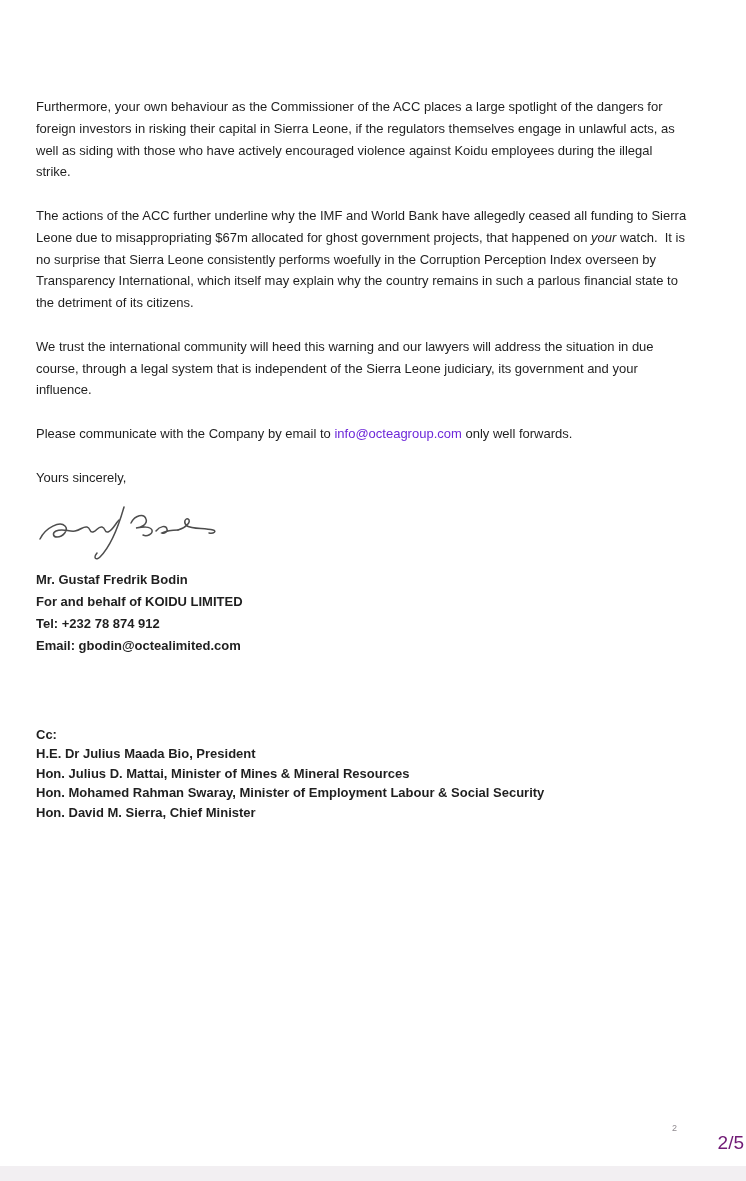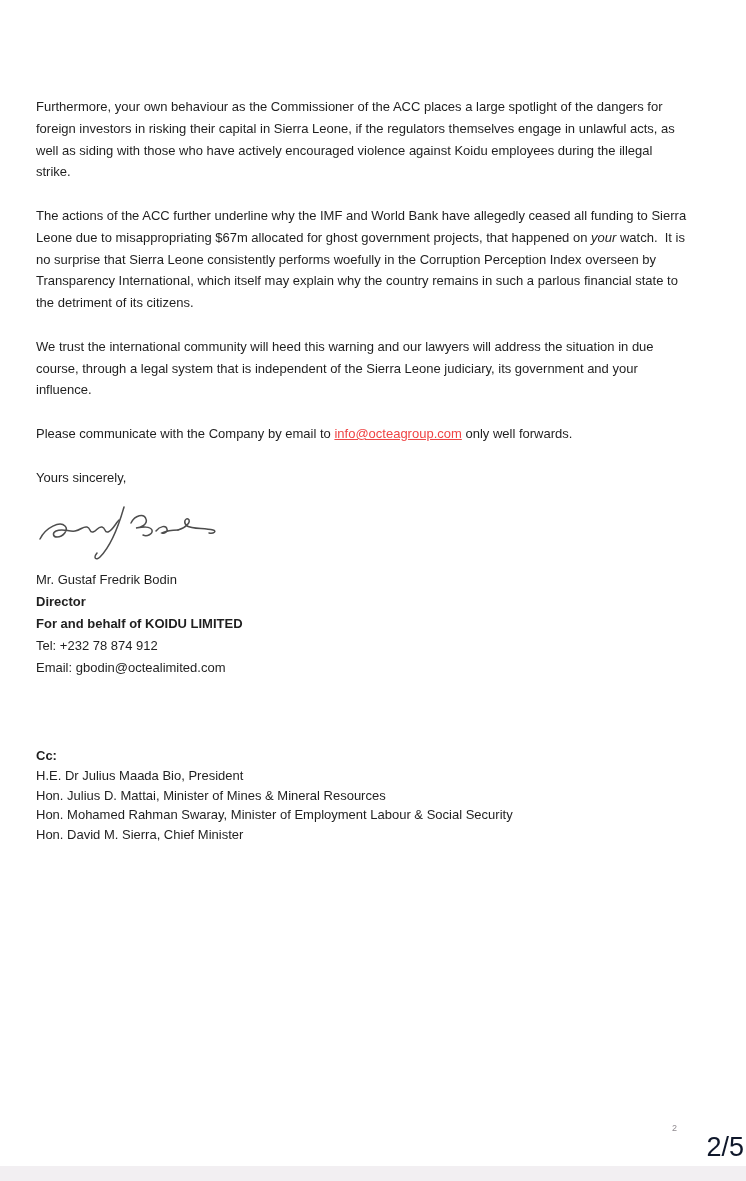--- a/index.html
+++ b/index.html
@@ -26,33 +26,32 @@
     line-height: 21.8px;
     color: #1f1f1f;
   }
   .content p {
     margin: 0 0 21.8px 0;
   }
   .seg { white-space: pre-wrap; }
   .italic { font-style: italic; white-space: pre-wrap; }
   .b { font-weight: bold; }
   .email-link {
-    color: #ef4444;
-    text-decoration: underline;
+    color: #6d28d9;
     cursor: pointer;
     white-space: pre-wrap;
   }
   .closing { margin-bottom: 0 !important; }
   .signature-svg {
     display: block;
     margin: 13px 0 6px 0;
     width: 186px;
     height: 62px;
   }
-  .sigblock p, .cc p { margin: 0; }
+  .sigblock p, .cc p { margin: 0; font-weight: bold; }
   .cc {
     margin-top: 68px;
     line-height: 19.6px;
   }
   .doc-pagenum {
     position: absolute;
     left: 672px;
     top: 1123px;
     font-size: 9px;
     color: #8f8a8f;
@@ -62,22 +61,22 @@
     left: 0;
     top: 1166px;
     width: 746px;
     height: 15px;
     background: #f2eff2;
   }
   .viewer-indicator {
     position: absolute;
     right: 2px;
     top: 1132px;
-    font-size: 27px;
-    color: #0f172a;
+    font-size: 19px;
+    color: #701a75;
     margin-left: 13px;
   }
 </style>
 </head>
 <body>
 
 <div class="page">
 
   <div class="content">
 
@@ -96,21 +95,20 @@
         <path d="M4 38 C10 26, 24 20, 29 25 C33 29, 27 36, 21 36 C17 36, 16 32, 20 30 C27 27, 33 31, 39 30 C45 29, 47 25, 51 26 C55 27, 53 32, 57 31 C61 30, 62 25, 66 26 C70 27, 68 32, 72 31 C77 29, 79 23, 83 19"></path>
         <path d="M88 6 C84 20, 76 44, 64 56 C60 60, 57 57, 61 52"></path>
         <path d="M95 22 C99 14, 108 12, 110 18 C112 23, 105 27, 100 27 C107 26, 114 25, 116 29 C117 33, 111 36, 107 34"></path>
         <path d="M120 30 C124 25, 130 24, 131 28 C132 31, 128 33, 126 32 C130 30, 137 29, 142 29"></path>
         <path d="M142 29 C150 27, 156 20, 152 18 C149 17, 147 22, 151 25 C156 28, 168 27, 177 29 C181 30, 178 33, 173 32"></path>
       </g>
     </svg>
 
     <div class="sigblock">
       <p>Mr. Gustaf Fredrik Bodin</p>
-      <p class="b">Director</p>
       <p class="b">For and behalf of KOIDU LIMITED</p>
       <p>Tel: +232 78 874 912</p>
       <p>Email: gbodin@octealimited.com</p>
     </div>
 
     <div class="cc">
       <p class="b">Cc:</p>
       <p>H.E. Dr Julius Maada Bio, President</p>
       <p>Hon. Julius D. Mattai, Minister of Mines &amp; Mineral Resources</p>
       <p>Hon. Mohamed Rahman Swaray, Minister of Employment Labour &amp; Social Security</p>

